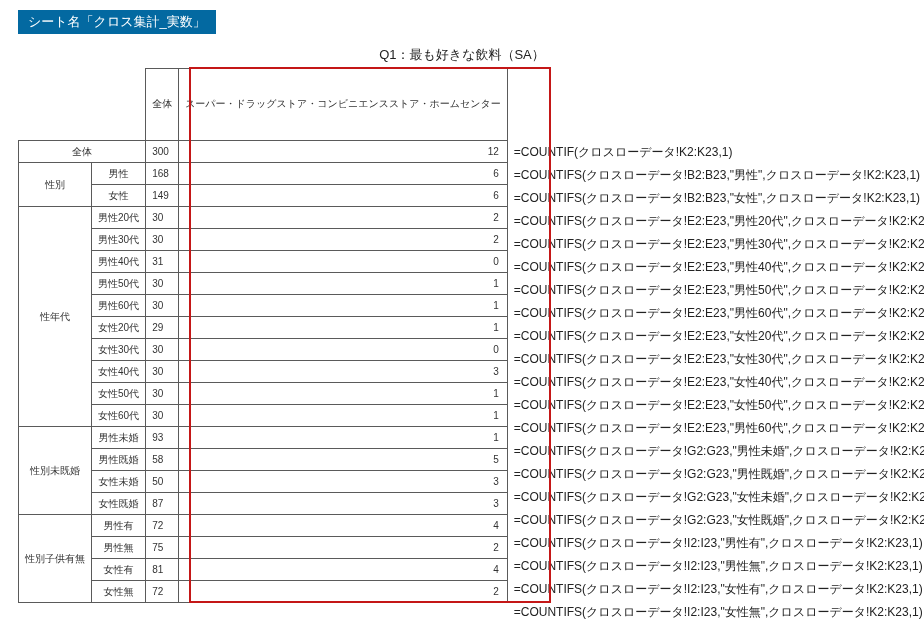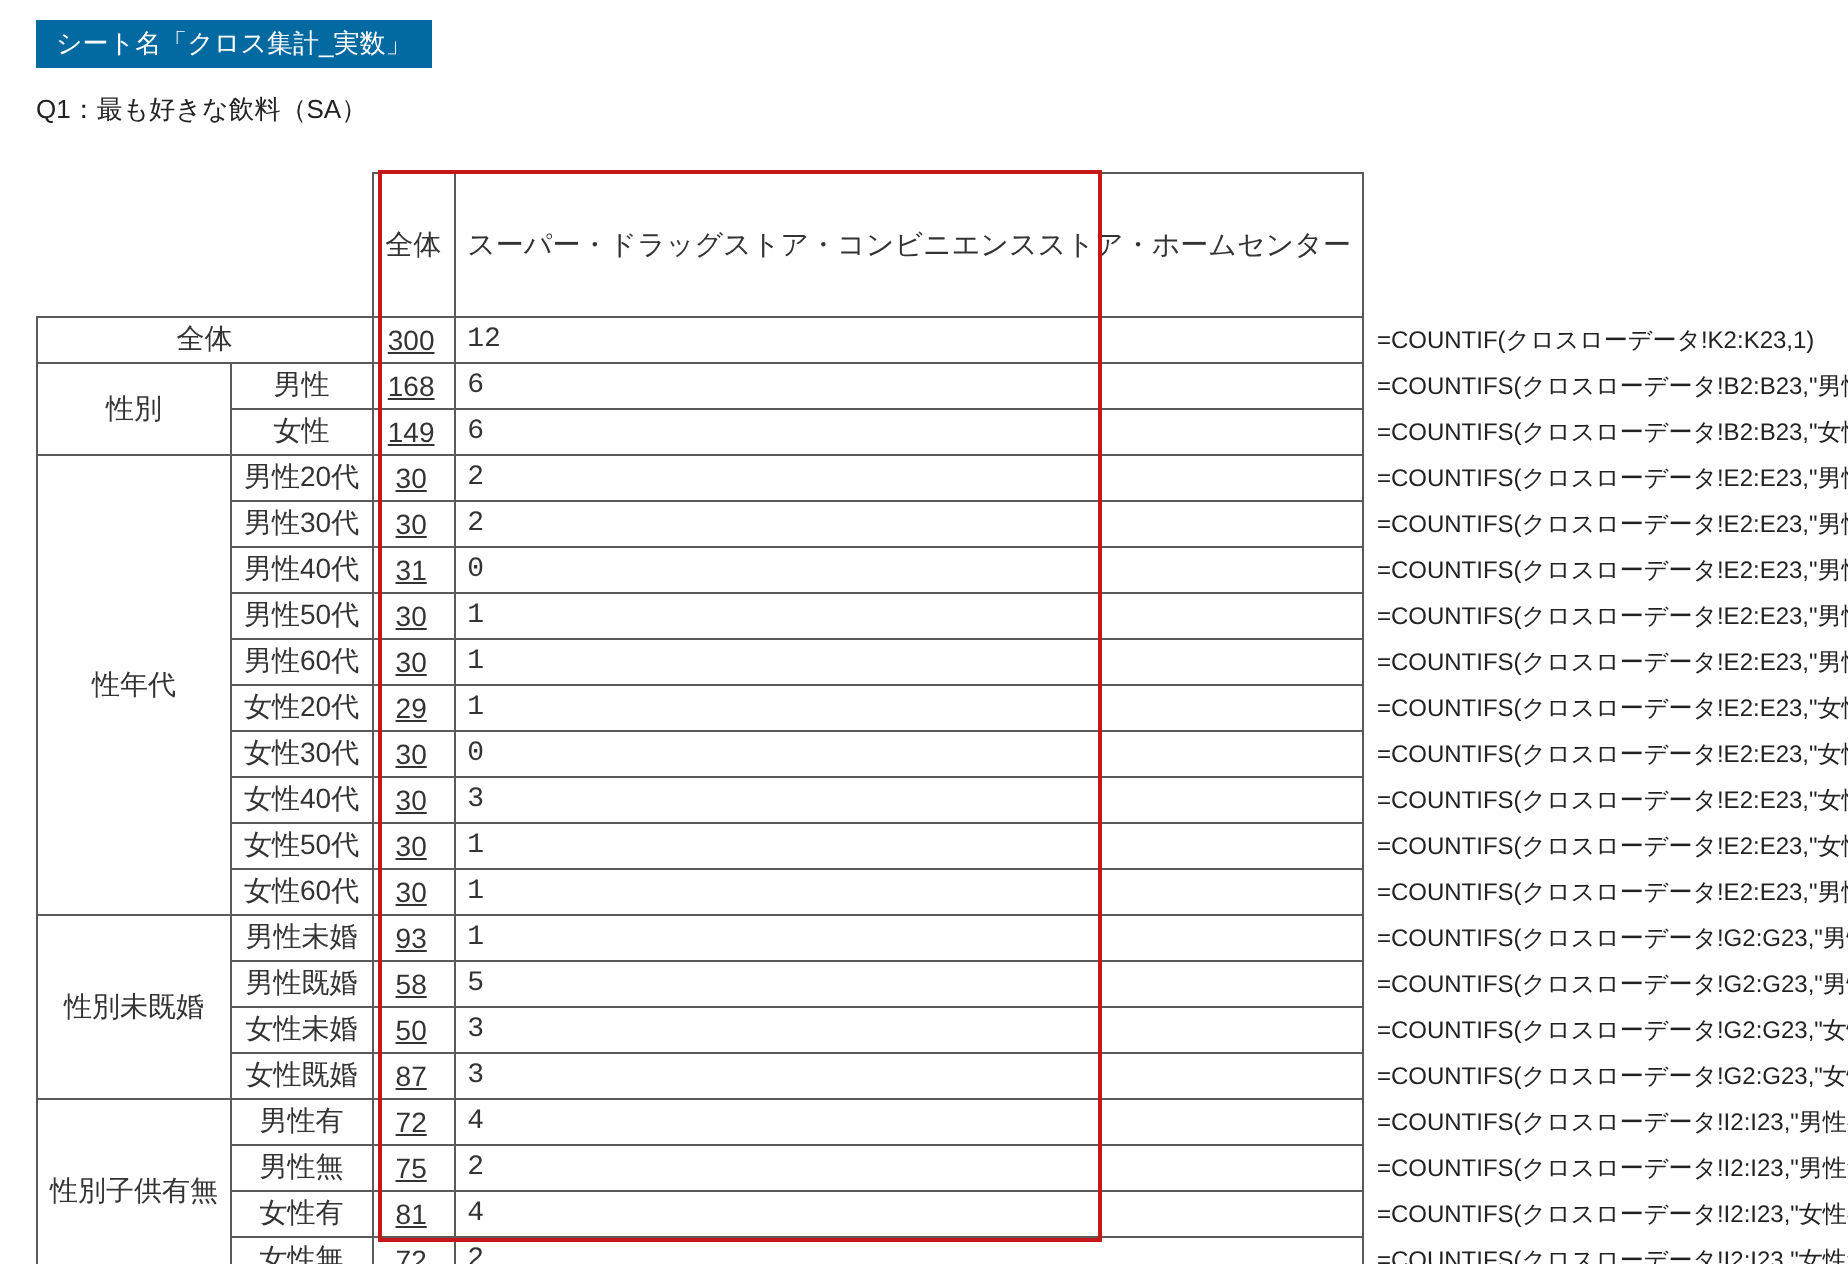--- a/index.html
+++ b/index.html
@@ -16,58 +16,57 @@
       display: inline-block;
       background: #0369a1;
       color: #fff;
       padding: 3px 10px;
       font-size: 13px;
       margin-bottom: 12px;
     }
     .question {
       font-size: 13px;
       color: #222;
-      margin-bottom: 22px;
+      margin-bottom: 4px;
+      text-align: center;
     }
     .layout {
       display: flex;
       align-items: flex-start;
     }
     table.ct {
       border-collapse: collapse;
-      font-size: 14px;
+      font-size: 10px;
     }
     table.ct th, table.ct td {
       border: 1px solid #5a5a5a;
       text-align: center;
       padding: 2px 6px;
       height: 22px;
       white-space: nowrap;
     }
     table.ct td.rh-group {
       width: 70px;
       text-align: center;
     }
     table.ct td.rh-sub {
       width: 80px;
       text-align: center;
       padding-left: 6px;
     }
     table.ct td.num {
       width: 75px;
-      text-align: center;
+      text-align: left;
       padding-right: 8px;
-      text-decoration: underline;
     }
     table.ct td.num2 {
       width: 75px;
-      text-align: left;
+      text-align: right;
       padding-right: 8px;
       position: relative;
-      font-family: Liberation Mono, monospace;
     }
     table.ct th.head-blank {
       border-top: none;
       border-left: none;
       width: 150px;
     }
     table.ct th.head-col {
       height: 72px;
       font-weight: normal;
       line-height: 1.25;

